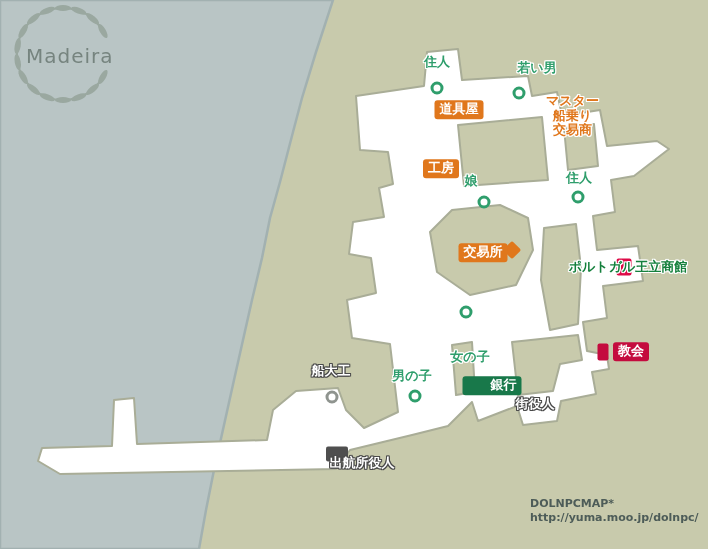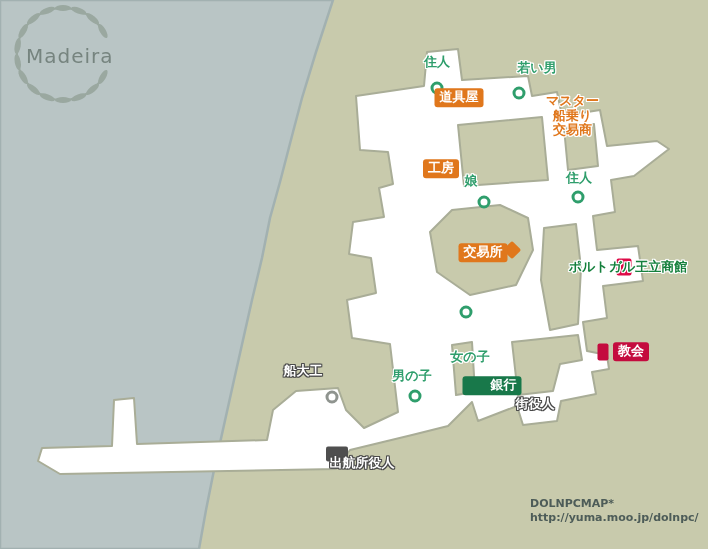--- a/index.html
+++ b/index.html
@@ -73,21 +73,21 @@
 
   <div class="markers">
       <div class="mk text o-white" style="left: 437px; top: 62px; color: rgb(47, 158, 108);">
         <div>住人</div>
       </div>
       <div class="mk circle" style="left: 437px; top: 88px; border-color: rgb(47, 158, 108);"></div>
       <div class="mk text o-white" style="left: 537px; top: 68px; color: rgb(47, 158, 108);">
         <div>若い男</div>
       </div>
       <div class="mk circle" style="left: 519px; top: 93px; border-color: rgb(47, 158, 108);"></div>
-      <div class="mk box" style="left: 459px; top: 98px; background: rgb(224, 119, 28);">道具屋</div>
+      <div class="mk box" style="left: 459px; top: 110px; background: rgb(224, 119, 28);">道具屋</div>
       <div class="mk text left o-white" style="left: 546px; top: 94px; color: rgb(224, 119, 28);">
         <div>マスター</div>
         <div>船乗り</div>
         <div>交易商</div>
       </div>
       <div class="mk box" style="left: 441px; top: 141px; background: rgb(224, 119, 28); margin-top: 28px;">工房</div>
       <div class="mk text o-white" style="left: 471px; top: 181px; color: rgb(47, 158, 108);">
         <div>娘</div>
       </div>
       <div class="mk circle" style="left: 484px; top: 202px; border-color: rgb(47, 158, 108);"></div>
@@ -100,21 +100,21 @@
       <div class="mk rect" style="left: 624px; top: 267px; background: rgb(221, 10, 71); width: 15px; height: 17px;"></div>
       <div class="mk text o-white" style="left: 628px; top: 267px; color: #15803d;">
         <div>ポルトガル王立商館</div>
       </div>
       <div class="mk circle" style="left: 466px; top: 312px; border-color: rgb(47, 158, 108);"></div>
       <div class="mk text o-white" style="left: 470px; top: 336px; color: rgb(47, 158, 108); margin-top: 21px;">
         <div>女の子</div>
       </div>
       <div class="mk rect" style="left: 603px; top: 352px; background: rgb(196, 11, 62); width: 11px; height: 17px;"></div>
       <div class="mk box" style="left: 631px; top: 352px; background: rgb(196, 11, 62);">教会</div>
-      <div class="mk text o-dark" style="left: 303px; top: 371px; color: rgb(255, 255, 255);">
+      <div class="mk text o-dark" style="left: 331px; top: 371px; color: rgb(255, 255, 255);">
         <div>船大工</div>
       </div>
       <div class="mk circle" style="left: 332px; top: 397px; border-color: rgb(143, 148, 143);"></div>
       <div class="mk text o-white" style="left: 412px; top: 376px; color: rgb(47, 158, 108);">
         <div>男の子</div>
       </div>
       <div class="mk circle" style="left: 415px; top: 396px; border-color: rgb(47, 158, 108);"></div>
       <div class="mk box" style="left: 492px; top: 386px; background: rgb(24, 120, 74); padding-left: 28px;">銀行</div>
       <div class="mk text o-dark" style="left: 499px; top: 404px; color: rgb(255, 255, 255); margin-left: 36px;">
         <div>街役人</div>

